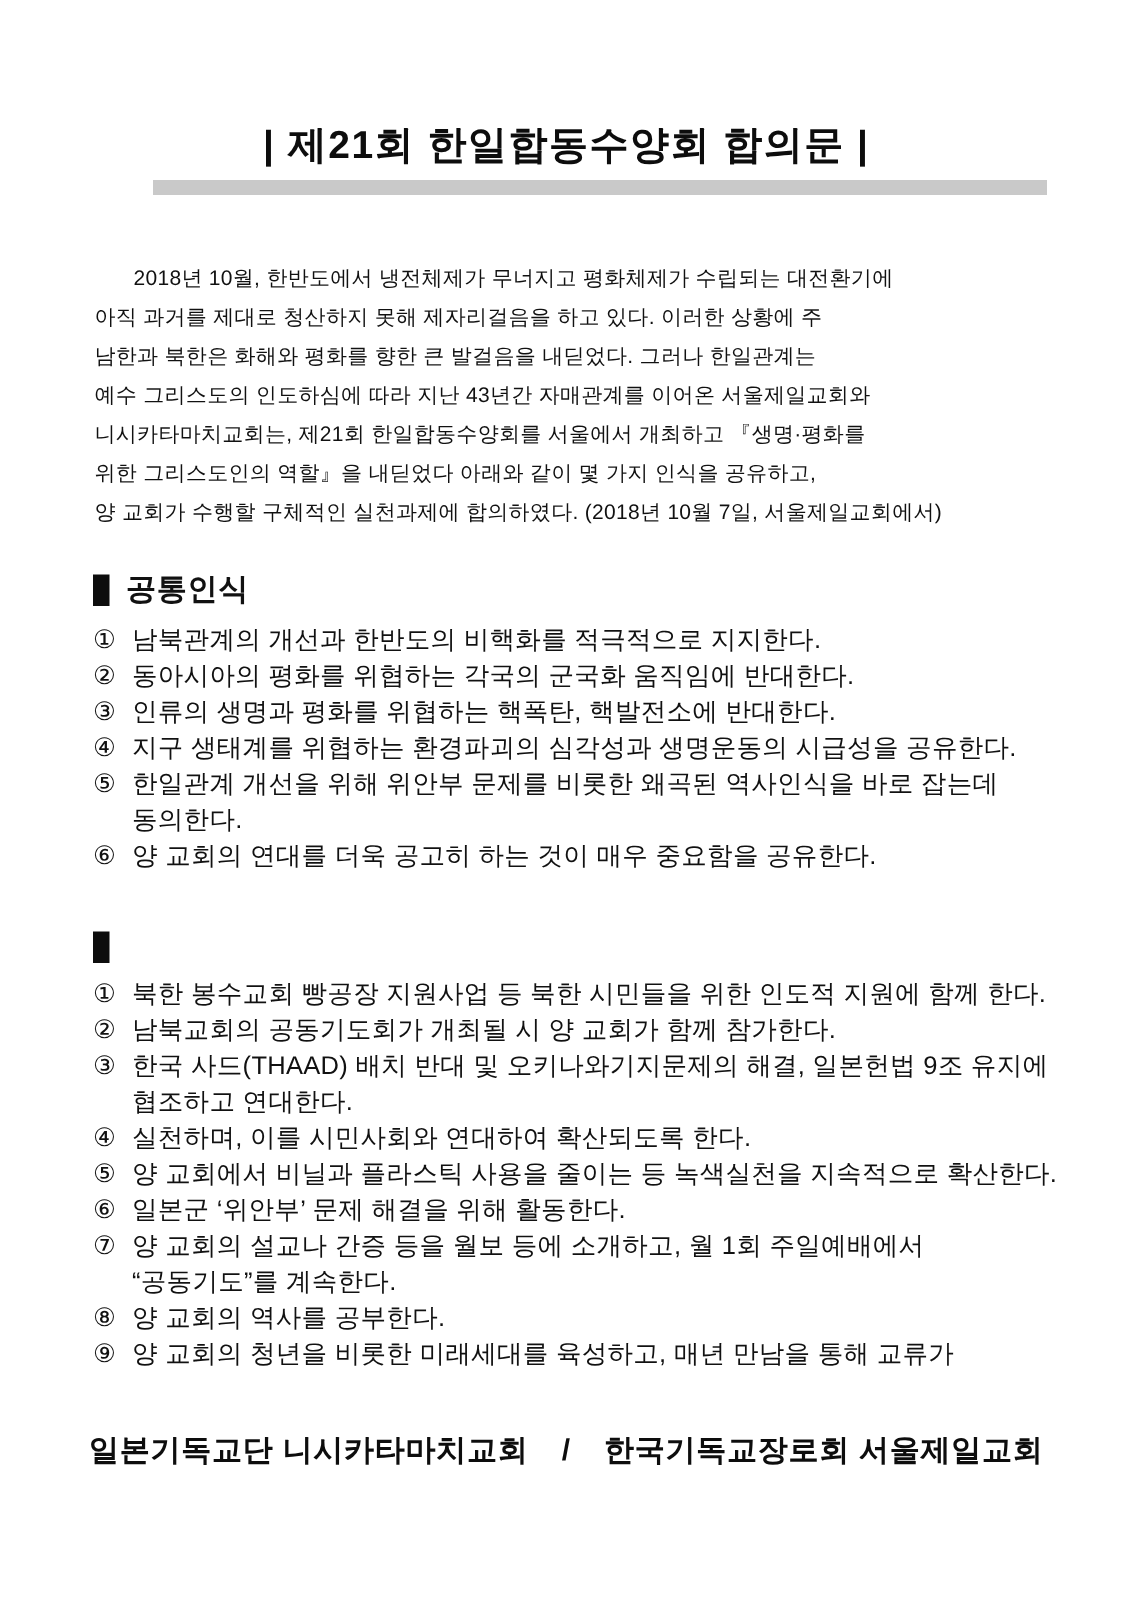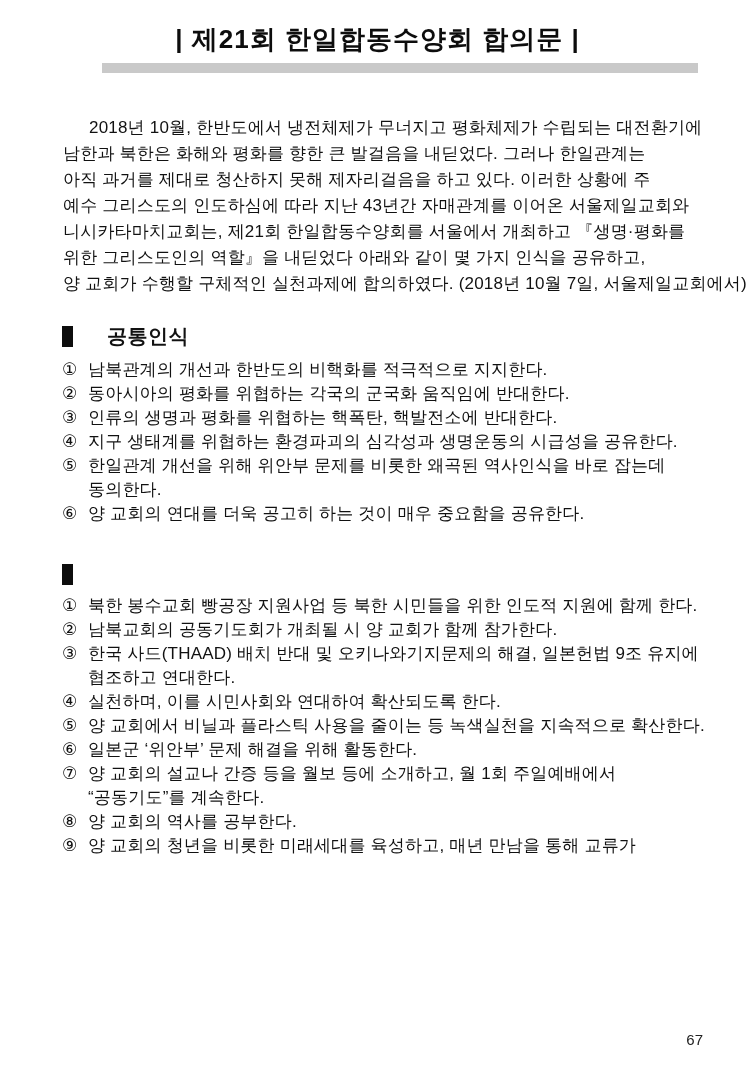--- a/index.html
+++ b/index.html
@@ -11,54 +11,53 @@
     font-family: "Liberation Sans", "DejaVu Sans", sans-serif;
     color: #111111;
     position: relative;
   }
   .page {
     width: 755px;
     height: 1075px;
     position: relative;
   }
   .doc-title {
-    margin-top: 23px;
+    margin-top: 80px;
     text-align: center;
     font-size: 26px;
     font-weight: bold;
     letter-spacing: 1px;
     line-height: 32px;
     color: #0d0d0d;
   }
   .title-bar {
     margin-top: 8px;
     margin-left: 102px;
     width: 596px;
     height: 10px;
     background: #c9c9c9;
   }
   .intro {
     margin: 42px 52px 0 63px;
-    font-size: 17px;
+    font-size: 14px;
     line-height: 26px;
     letter-spacing: 0.2px;
   }
   .intro .line { white-space: nowrap; }
   .intro .line.indent { text-indent: 26px; }
   .section { margin-left: 62px; margin-right: 48px; }
   .section-1 { margin-top: 26px; }
   .section-2 { margin-top: 38px; }
   .section-heading {
     display: flex;
     align-items: center;
     font-size: 20px;
     font-weight: bold;
     line-height: 26px;
     letter-spacing: 0.5px;
-    gap: 23px;
   }
   .section-marker {
     display: inline-block;
     width: 11px;
     height: 21px;
     background: #0d0d0d;
     margin-right: 11px;
     flex: 0 0 auto;
   }
   .item-list { margin-top: 9px; }
@@ -94,22 +93,22 @@
 </head>
 <body>
 
 <div class="page">
 
   <div class="doc-title">| 제21회 한일합동수양회 합의문 |</div>
   <div class="title-bar"></div>
 
   <div class="intro">
     <div class="line indent">2018년 10월, 한반도에서 냉전체제가 무너지고 평화체제가 수립되는 대전환기에</div>
+    <div class="line">아직 과거를 제대로 청산하지 못해 제자리걸음을 하고 있다. 이러한 상황에 주</div>
     <div class="line">남한과 북한은 화해와 평화를 향한 큰 발걸음을 내딛었다. 그러나 한일관계는</div>
-    <div class="line">아직 과거를 제대로 청산하지 못해 제자리걸음을 하고 있다. 이러한 상황에 주</div>
     <div class="line">예수 그리스도의 인도하심에 따라 지난 43년간 자매관계를 이어온 서울제일교회와</div>
     <div class="line">니시카타마치교회는, 제21회 한일합동수양회를 서울에서 개최하고 『생명·평화를</div>
     <div class="line">위한 그리스도인의 역할』을 내딛었다 아래와 같이 몇 가지 인식을 공유하고,</div>
     <div class="line">양 교회가 수행할 구체적인 실천과제에 합의하였다. (2018년 10월 7일, 서울제일교회에서)</div>
   </div>
 
   <div class="section section-1">
     <div class="section-heading">
       <span class="section-marker"></span>
       <span>공통인식</span>
@@ -212,16 +211,21 @@
       </div>
       <div class="item">
         <span class="marker">⑨</span>
         <div class="item-text">
           <div class="line">양 교회의 청년을 비롯한 미래세대를 육성하고, 매년 만남을 통해 교류가</div>
         </div>
       </div>
     </div>
   </div>
 
+  <div class="doc-footer">
+    <span>일본기독교단 니시카타마치교회</span>
+    <span class="sep">/</span>
+    <span>한국기독교장로회 서울제일교회</span>
+  </div>
 
   <div class="page-number">67</div>
 
 </div>
 
 </body></html>

